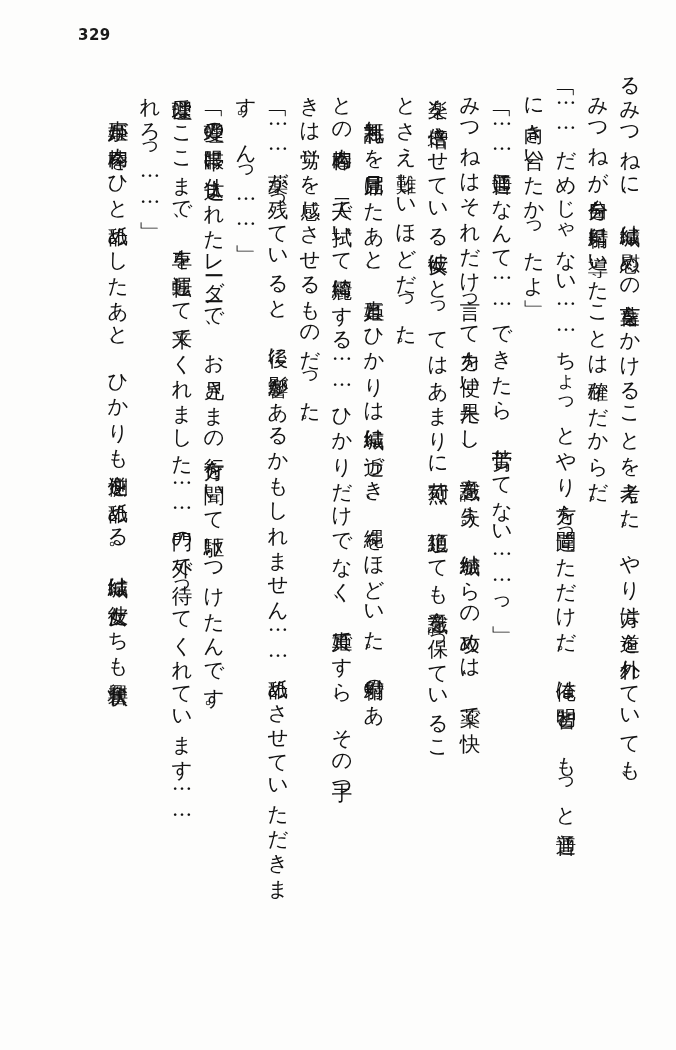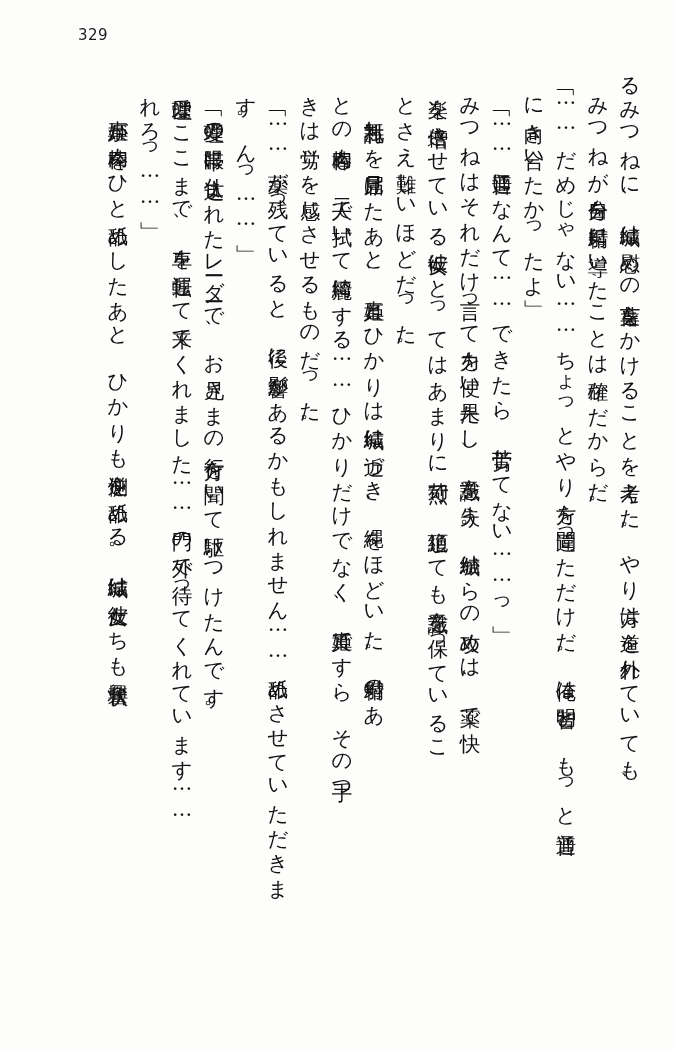--- a/index.html
+++ b/index.html
@@ -24,20 +24,21 @@
 
   
   #page-number {
     position: absolute;
     top: 26px;
     left: 78px;
     font-size: 15px;
     letter-spacing: 0.5px;
     color: #1a1a1a;
     font-family: "DejaVu Sans", "Liberation Sans", sans-serif;
+    font-weight: bold;
   }
 
   
   #body-text {
     position: absolute;
     top: 62px;
     left: 40px;
     width: 600px;
     height: 955px;
     display: flex;

